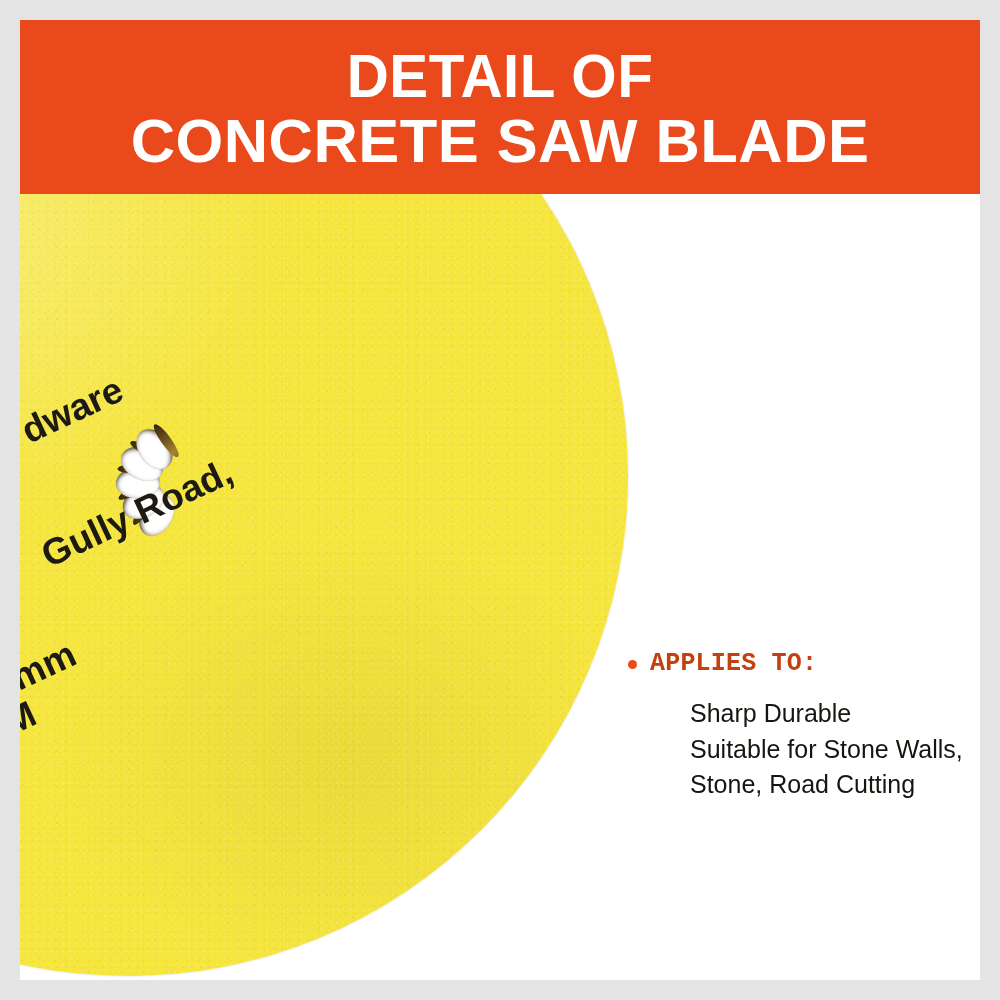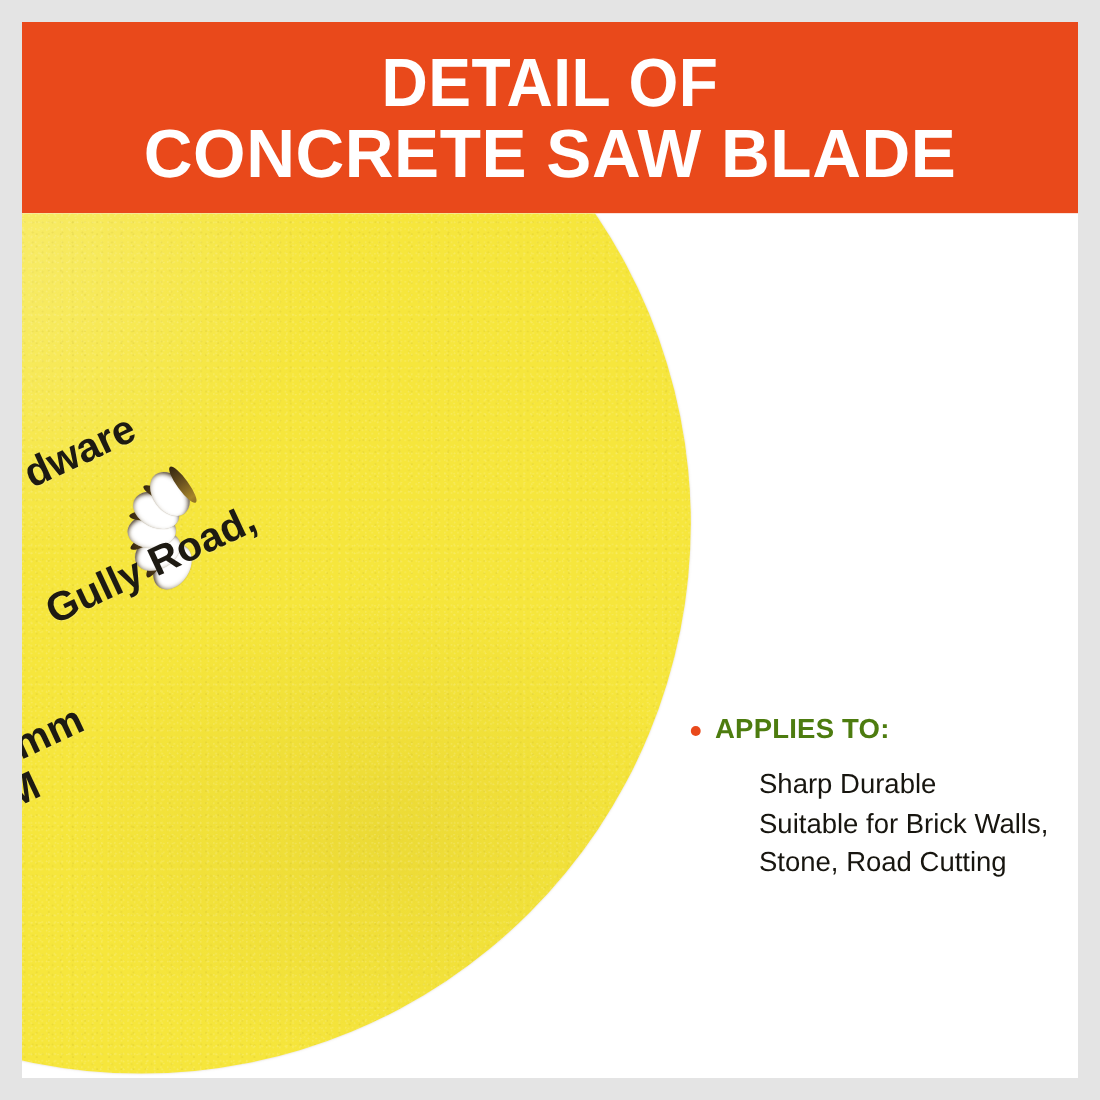--- a/index.html
+++ b/index.html
@@ -238,26 +238,26 @@
   }
   #bullet {
     width: 9px;
     height: 9px;
     border-radius: 50%;
     background: #e9491b;
     margin-top: 11px;
     flex: 0 0 auto;
   }
   #applies-label {
-    color: #4d7c0f;
+    color: #c2410c;
     font-weight: bold;
     font-size: 25px;
     letter-spacing: 0.2px;
     white-space: nowrap;
-    font-family: Liberation Sans, sans-serif;
+    font-family: Liberation Mono, monospace;
   }
   #desc {
     margin-top: 18px;
     margin-left: 22px;
     color: #17150f;
     font-size: 25px;
     line-height: 1.42;
     font-family: "Liberation Sans", sans-serif;
   }
   #desc div { white-space: nowrap; margin-left: 40px; }
@@ -299,21 +299,21 @@
       <div class="label" id="lbl-mm">mm</div>
       <div class="label" id="lbl-m">M</div>
 
       <div id="info">
         <div id="applies-row">
           <div id="bullet"></div>
           <div id="applies-label">APPLIES TO:</div>
         </div>
         <div id="desc">
           <div>Sharp Durable</div>
-          <div>Suitable for Brick Walls,</div>
+          <div>Suitable for Stone Walls,</div>
           <div>Stone, Road Cutting</div>
         </div>
       </div>
 
     </div>
 
   </div>
 
 </div>
 

